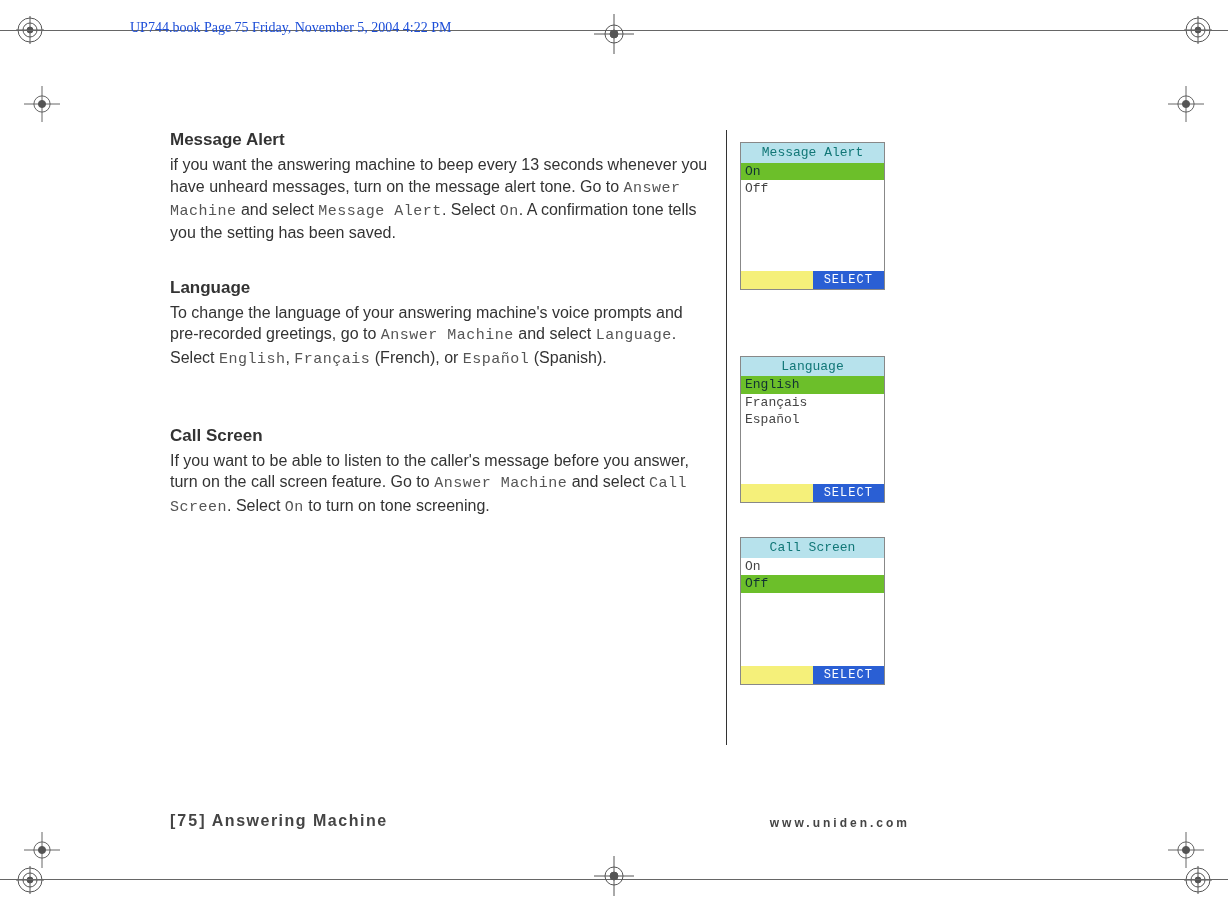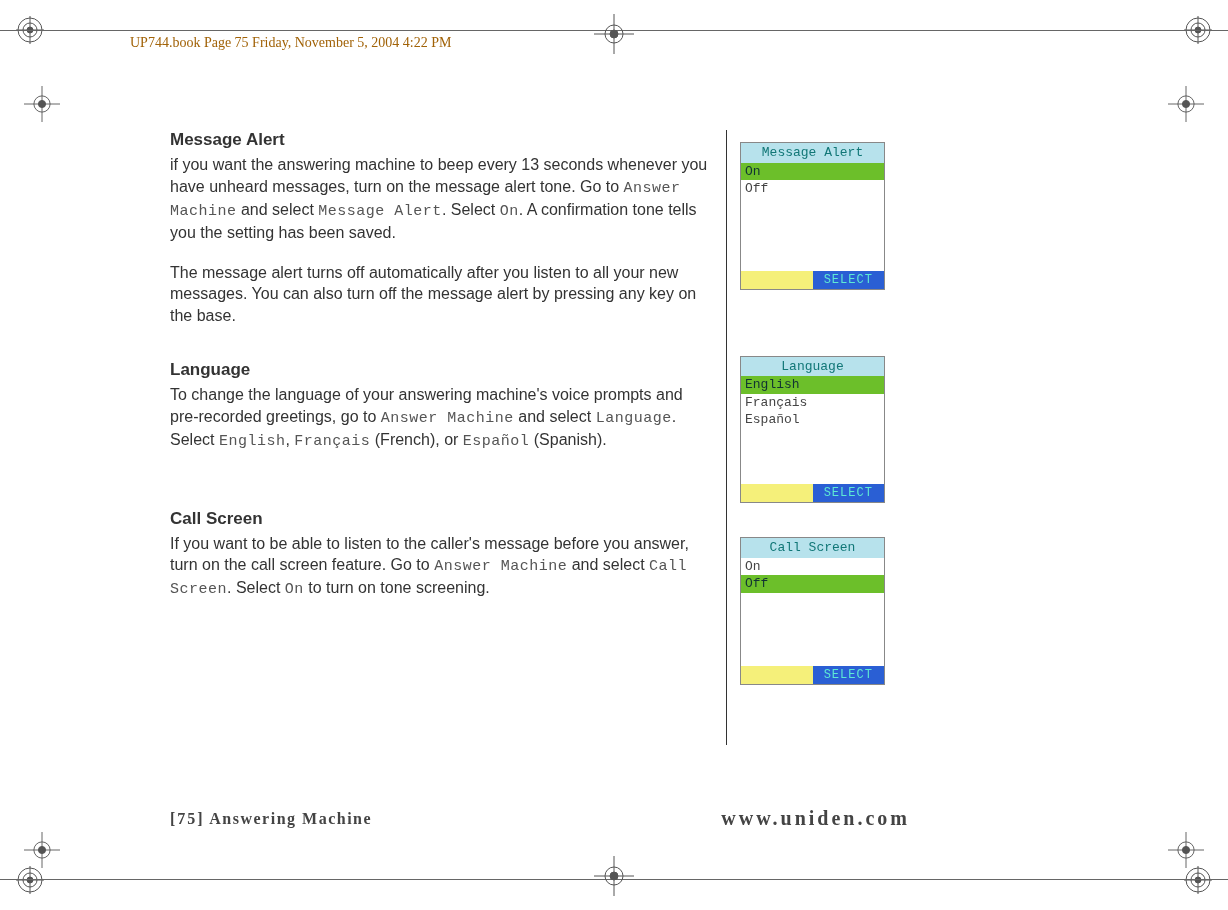--- a/index.html
+++ b/index.html
@@ -40,24 +40,24 @@
     border-top:1px solid #666;
   }
   .bot-rule {
     position:absolute;
     bottom: 30px; left:0; width:100%;
     border-top:1px solid #666;
   }
 
   .header-text {
     position:absolute;
-    top: 35px; left: 130px;
+    top: 20px; left: 130px;
     font-family: "Times New Roman", serif;
     font-size: 14px;
-    color:#a16207;
+    color:#1d4ed8;
   }
 
   .page {
     position:absolute;
     top: 130px;
     left: 170px;
     width: 740px;
   }
   .content-row {
     display:flex;
@@ -126,52 +126,52 @@
     display:flex;
     height:18px;
   }
   .ms-footer .fl {
     flex:1;
     background:#f5f07a;
   }
   .ms-footer .fr {
     flex:1;
     background:#2a5fd4;
-    color:#5eead4;
+    color:#ffffff;
     text-align:center;
     font-size:12px;
     letter-spacing:1px;
     line-height:18px;
   }
 
   .screens-col .scr-1 { margin-top: 12px; margin-bottom: 66px;}
   .screens-col .scr-2 { margin-bottom: 34px; }
   .screens-col .scr-3 { margin-bottom: 0; }
 
   .footer {
     position:absolute;
     left:170px;
     width: 740px;
     bottom: 80px;
     display:flex;
     justify-content:space-between;
-    align-items:center;
-    font-family: Liberation Serif, serif;
+    align-items:flex-end;
+    font-family: Liberation Sans, sans-serif;
   }
   .footer .fl-txt {
     font-size: 16px;
     color:#444;
     letter-spacing: 1.5px;
     font-weight:bold;
   }
   .footer .fl-txt .pg {
     letter-spacing: 2px;
   }
   .footer .fr-txt {
-    font-size: 20px;
+    font-size: 12px;
     color:#444;
     letter-spacing: 3px;
     font-weight:bold;
   }
 </style>
 </head>
 <body>
 
 <span class="reg-mark rm-tl">
     <svg viewBox="0 0 28 28">
@@ -279,21 +279,20 @@
 
 <div class="page">
   <div class="content-row">
     <div class="text-col">
 
       <div class="section">
         <h2>Message Alert</h2>
         <p>
           <span>if you want the answering machine to beep every 13 seconds whenever you have unheard messages, turn on the message alert tone. Go to </span><span class="lcd">Answer Machine</span><span> and select </span><span class="lcd">Message Alert</span><span>. Select </span><span class="lcd">On</span><span>. A confirmation tone tells you the setting has been saved.</span>
         </p>
-        <p class="para-gap">The message alert turns off automatically after you listen to all your new messages. You can also turn off the message alert by pressing any key on the base.</p>
       </div>
 
       <div class="section">
         <h2>Language</h2>
         <p>
           <span>To change the language of your answering machine's voice prompts and pre-recorded greetings, go to </span><span class="lcd">Answer Machine</span><span> and select </span><span class="lcd">Language</span><span>. Select </span><span class="lcd">English</span><span>, </span><span class="lcd">Français</span><span> (French), or </span><span class="lcd">Español</span><span> (Spanish).</span>
         </p>
       </div>
 
       <div class="section" style="margin-top:56px;">

